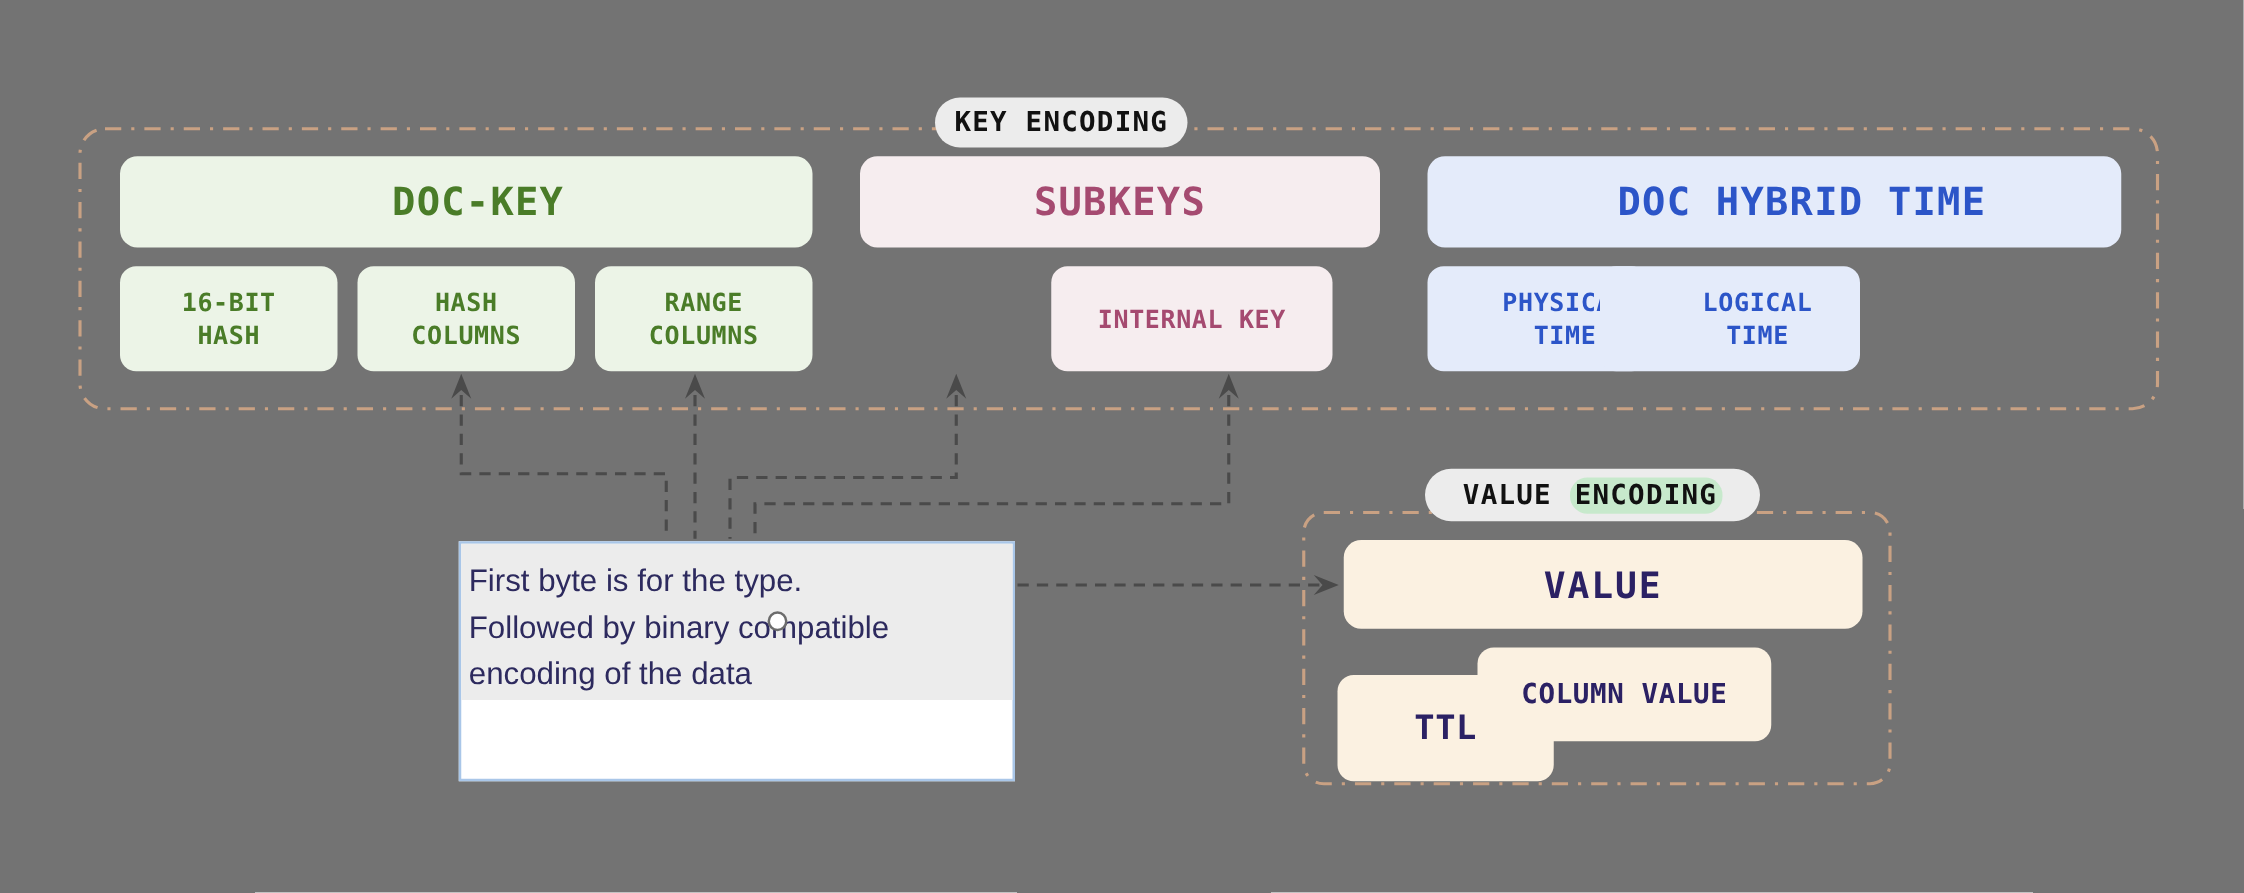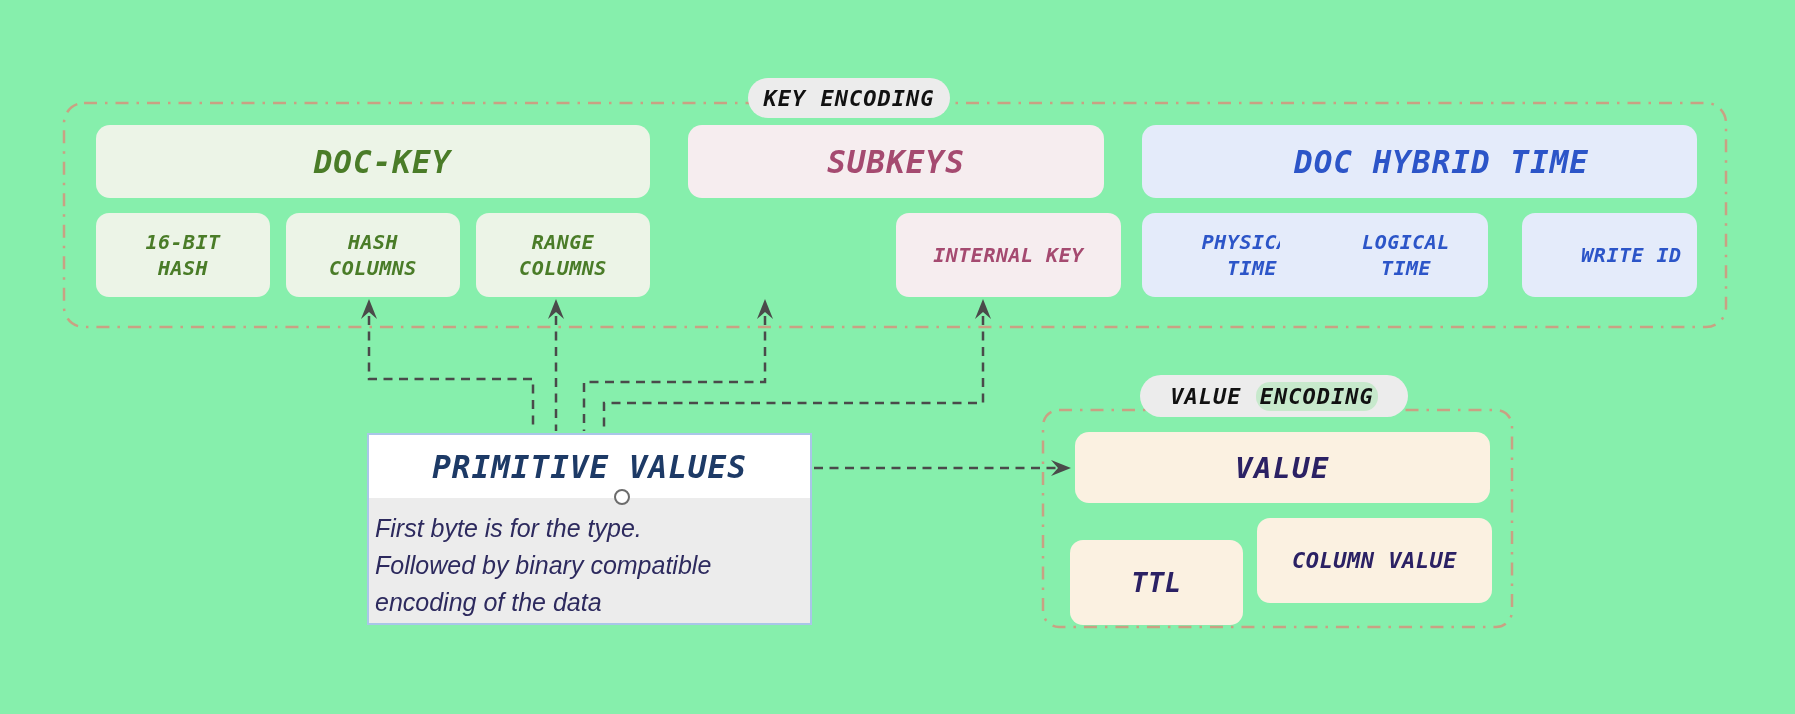--- a/index.html
+++ b/index.html
@@ -1,22 +1,21 @@
 <!DOCTYPE html>
 <html><head>
 <meta charset="utf-8">
 <style>
   html,body { margin:0; padding:0; background:#ffffff; }
   .canvas {
     position:relative;
     width:1795px; height:714px;
-    background:#86efac;
+    background:#737373;
     font-family:"DejaVu Sans Mono", monospace;
     overflow:hidden;
-    font-style:italic;
   }
   .abs { position:absolute; box-sizing:border-box; }
   svg.overlay { position:absolute; left:0; top:0; z-index:0; }
 
   
   .pill {
     display:flex; align-items:center; justify-content:center;
     background:#ececec; border-radius:21px;
     font-weight:bold; font-size:22px; color:#111111; letter-spacing:1px;
     z-index:2; white-space:pre;
@@ -100,37 +99,35 @@
     <span>DOC HYBRID TIME</span>
   </div>
 
   <div class="abs cell green" style="left:96px; top:213px; width:174px; height:84px;">16-BIT
 HASH</div>
   <div class="abs cell green" style="left:286px; top:213px; width:174px; height:84px;">HASH
 COLUMNS</div>
   <div class="abs cell green" style="left:476px; top:213px; width:174px; height:84px;">RANGE
 COLUMNS</div>
 
-  <div class="abs cell pink" style="left:896px; top:213px; width:225px; height:84px;">INTERNAL KEY</div>
+  <div class="abs cell pink" style="left:841px; top:213px; width:225px; height:84px;">INTERNAL KEY</div>
 
   <div class="abs cell blue" style="left:1142px; top:213px; width:176px; height:84px;">PHYSICAL
 TIME</div>
   <div class="abs cell blue" style="left:1280px; top:213px; width:208px; height:84px;">LOGICAL
 TIME</div>
-  <div class="abs cell blue" style="left:1522px; top:213px; width:175px; height:84px;">WRITE ID</div>
 
   <div class="abs prim-card" style="left:367px; top:433px; width:445px; height:192px;">
-    <div class="prim-title">PRIMITIVE VALUES</div>
     <div class="prim-body">First byte is for the type.
 Followed by binary compatible
 encoding of the data</div>
   </div>
   <div class="abs dot" style="left:614px; top:489px;"></div>
 
   <div class="abs pill" style="left:1140px; top:375px; width:268px; height:42px;">
     <span>VALUE</span><span> </span><span class="hl-green">ENCODING</span>
   </div>
 
   <div class="abs hdr cream" style="left:1075px; top:432px; width:415px; height:71px; font-size:29px; letter-spacing:1.5px;">VALUE</div>
   <div class="abs cell cream" style="left:1070px; top:540px; width:173px; height:85px; font-size:27px;">TTL</div>
-  <div class="abs cell cream" style="left:1257px; top:518px; width:235px; height:85px; font-size:22px;">COLUMN VALUE</div>
+  <div class="abs cell cream" style="left:1182px; top:518px; width:235px; height:75px; font-size:22px;">COLUMN VALUE</div>
 
 </div>
 
 </body></html>

